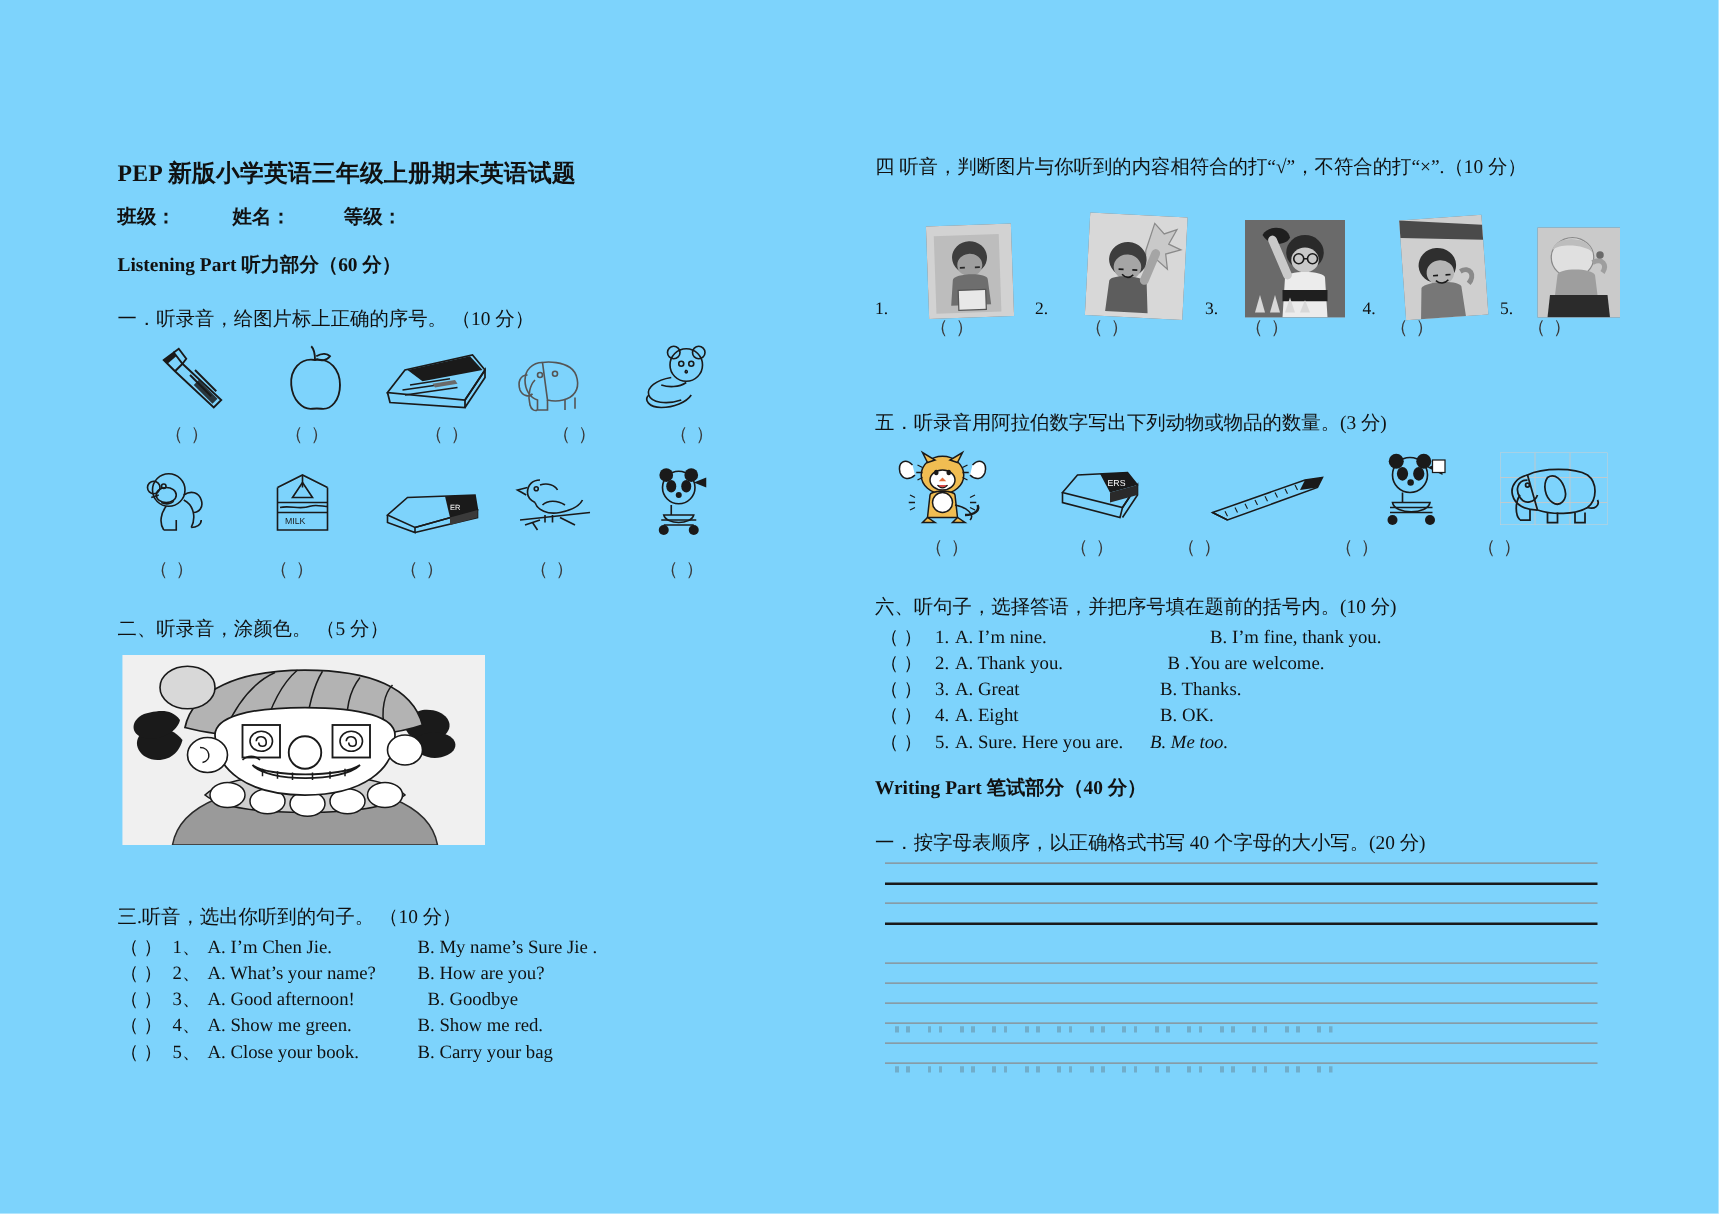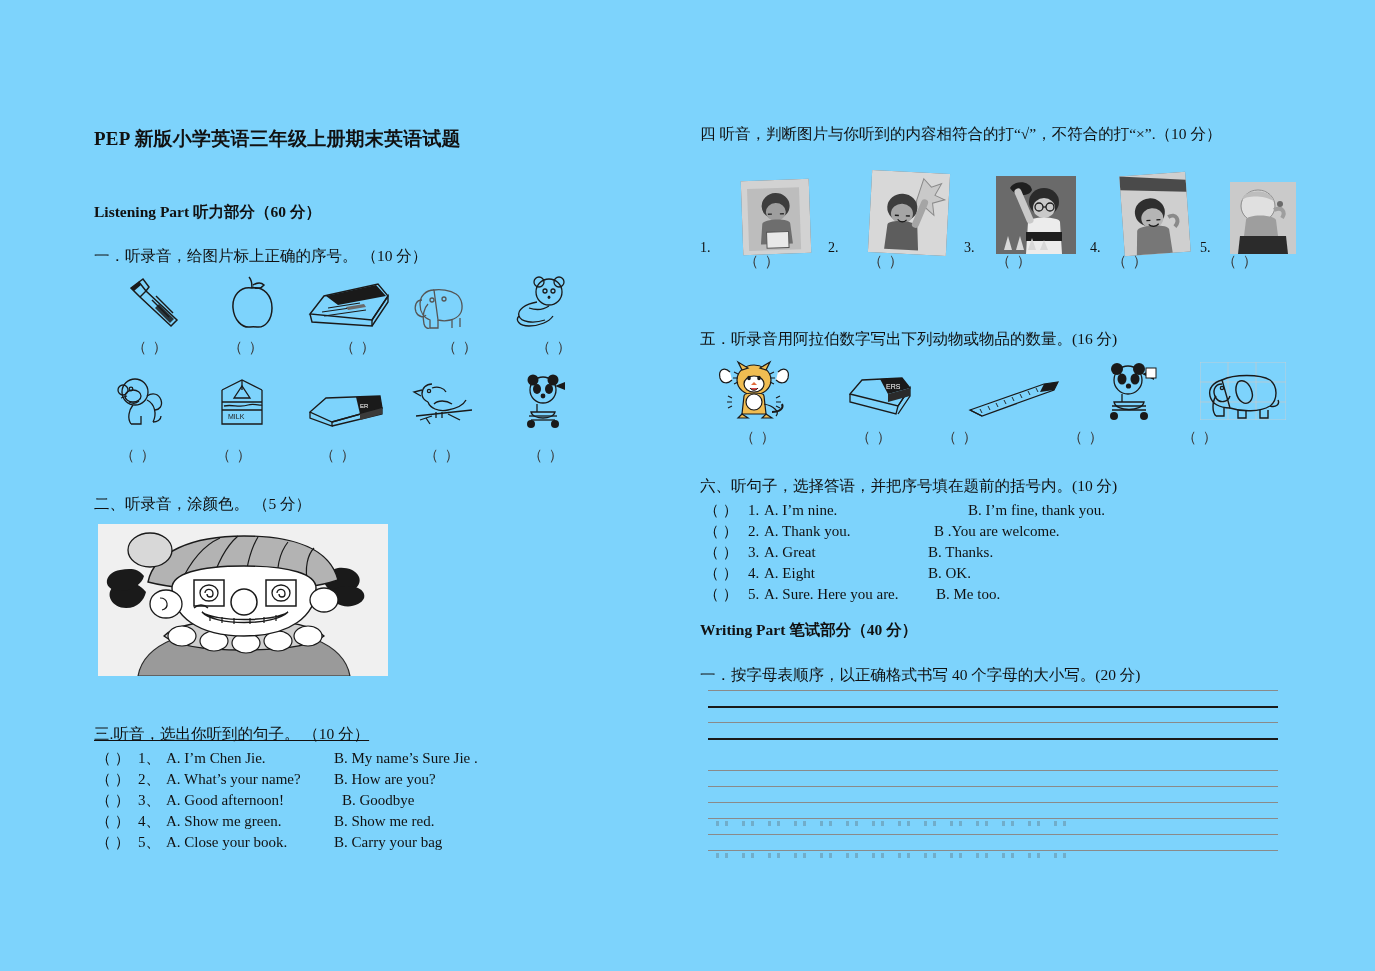--- a/index.html
+++ b/index.html
@@ -160,20 +160,23 @@
 </head>
 <body>
 
 <div class="page">
 
   <div class="col col-left">
 
     <div style="position:absolute; top:126px; left:0;">
       <div class="doc-title">PEP 新版小学英语三年级上册期末英语试题</div>
 
+      <div class="id-row">
+        <span class="field f1">班级：</span><span class="field f2">姓名：</span><span>等级：</span>
+      </div>
     </div>
 
     <div class="part-title" style="position:absolute; top:202px; left:0;">Listening Part 听力部分（60 分）</div>
 
     <div class="sec-head nowrap" style="position:absolute; top:245px; left:0;">一．听录音，给图片标上正确的序号。 （10 分）</div>
 
     <div class="pic-row" style="position:absolute; top:270px; left:0; width:500px;">
       <div class="pic-cell" style="left:14px;">
         <svg width="74" height="58" viewBox="0 0 74 58">
           <g fill="none" stroke="#1a1a1a" stroke-width="1.5">
@@ -390,21 +393,21 @@
         <path d="M179 69 C179 64 187 64 187 70 C187 74 181 74 181 70" fill="none" stroke="#1a1a1a" stroke-width="1.3"></path>
 
         <circle cx="146" cy="78" r="13" fill="#ffffff" stroke="#1a1a1a" stroke-width="1.5"></circle>
 
         <path d="M104 88 C116 102 176 102 190 88 C176 98 116 98 104 88 Z" fill="#ffffff" stroke="#1a1a1a" stroke-width="1.5"></path>
         <path d="M112 91 L112 97 M124 93 L124 99 M136 94 L136 100 M152 94 L152 100 M166 93 L166 99 M178 91 L178 97" stroke="#1a1a1a" stroke-width="1.2"></path>
         <path d="M96 84 C100 80 106 80 110 84" fill="none" stroke="#1a1a1a" stroke-width="1.3"></path>
       </svg>
     </div>
 
-    <div class="sec-head nowrap" style="position:absolute; top:723px; left:0;text-decoration:underline;">三.听音，选出你听到的句子。 （10 分）</div>
+    <div class="sec-head nowrap" style="position:absolute; top:723px; left:0;">三.听音，选出你听到的句子。 （10 分）</div>
 
     <div class="mcq" style="position:absolute; top:747px; left:0; width:500px;">
       <div class="q">
         <span class="br" style="left:2px;">（   ）</span>
         <span class="num" style="left:44px;">1、</span>
         <span class="oa" style="left:72px;">A. I’m Chen Jie.</span>
         <span class="ob" style="left:240px;">B. My name’s Sure Jie .</span>
       </div>
       <div class="q">
         <span class="br" style="left:2px;">（   ）</span>
@@ -516,21 +519,21 @@
     </div>
 
     <div class="paren-row" style="position:absolute; top:252px; left:0; width:578px;">
       <span class="paren" style="left:14px;">  </span>
       <span class="paren" style="left:138px;">  </span>
       <span class="paren" style="left:266px;">  </span>
       <span class="paren" style="left:382px;">  </span>
       <span class="paren" style="left:492px;">  </span>
     </div>
 
-    <div class="sec-head nowrap" style="position:absolute; top:328px; left:0;">五．听录音用阿拉伯数字写出下列动物或物品的数量。(16 分)</div>
+    <div class="sec-head nowrap" style="position:absolute; top:328px; left:0;">五．听录音用阿拉伯数字写出下列动物或物品的数量。(3 分)</div>
 
     <div class="item-row" style="position:absolute; top:358px; left:0; width:578px;">
       <div class="item-cell" style="left:14px; width:80px;">
         <svg width="80" height="60" viewBox="0 0 80 60">
           <g stroke="#1a1a1a" stroke-width="1.2">
             <path d="M16 12 C10 6 4 10 6 18 C8 24 14 24 18 20" fill="#ffffff"></path>
             <path d="M64 12 C70 6 76 10 74 18 C72 24 66 24 62 20" fill="#ffffff"></path>
             <ellipse cx="40" cy="20" rx="17" ry="15" fill="#f0bd52"></ellipse>
             <path d="M28 10 L24 2 L34 8 Z" fill="#f0bd52"></path>
             <path d="M52 10 L56 2 L46 8 Z" fill="#f0bd52"></path>
@@ -656,21 +659,21 @@
       <div class="q">
         <span class="br" style="left:4px;">（   ）</span>
         <span class="num" style="left:48px;">4.</span>
         <span class="oa" style="left:64px;">A. Eight</span>
         <span class="ob" style="left:228px;">B. OK.</span>
       </div>
       <div class="q">
         <span class="br" style="left:4px;">（   ）</span>
         <span class="num" style="left:48px;">5.</span>
         <span class="oa" style="left:64px;">A. Sure. Here you are.</span>
-        <span class="ob" style="left:236px;">B. Me too.</span>
+        <span class="ob" style="left:220px;font-style:italic;">B. Me too.</span>
       </div>
     </div>
 
     <div class="part-title" style="position:absolute; top:620px; left:0;">Writing Part 笔试部分（40 分）</div>
 
     <div class="sec-head nowrap" style="position:absolute; top:664px; left:0;">一．按字母表顺序，以正确格式书写 40 个字母的大小写。(20 分)</div>
 
     <div class="wlines" style="position:absolute; top:688px; left:8px; width:570px; height:160px;">
       <div class="wline" style="top:2px;"></div>
       <div class="wline dark" style="top:18px;"></div>

